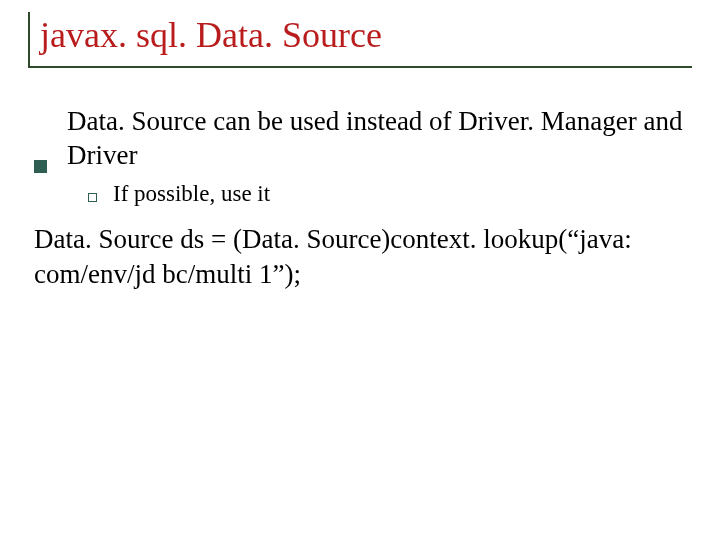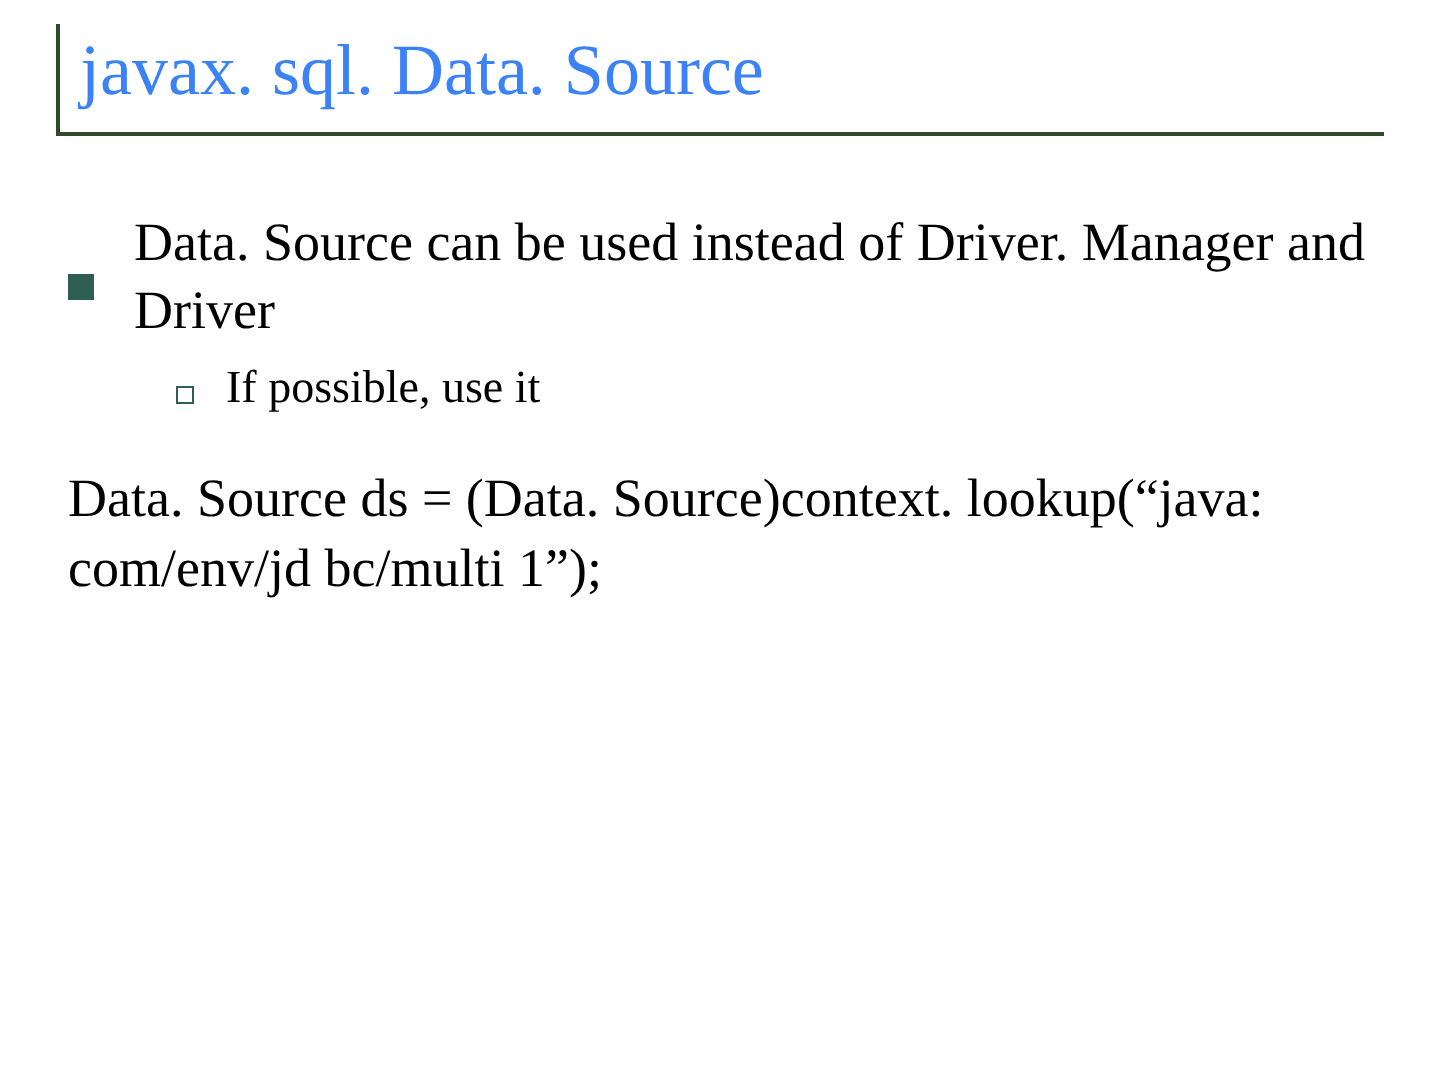--- a/index.html
+++ b/index.html
@@ -20,39 +20,39 @@
     padding: 12px 28px 20px 28px;
   }
   .title-wrap {
     border-left: 2px solid #2f4a2a;
     border-bottom: 2px solid #2f4a2a;
     padding: 4px 0 10px 10px;
     margin-bottom: 36px;
   }
   .title {
     font-size: 36px;
-    color: #3b82f6;
+    color: #b91c1c;
     font-weight: normal;
     line-height: 1.1;
   }
   .content {
     font-size: 27px;
     line-height: 1.28;
     padding-left: 6px;
   }
   .row-l1 {
     display: flex;
-    align-items: center;
+    align-items: flex-end;
     margin-bottom: 6px;
   }
   .row-l2 {
     display: flex;
     align-items: center;
     margin-left: 54px;
-    margin-bottom: 24px;
+    margin-bottom: 14px;
     font-size: 23px;
   }
   .bullet-sq {
     width: 13px;
     height: 13px;
     background: #2f5f52;
     flex: 0 0 auto;
     margin-top: 11px;
     margin-right: 20px;
   }

